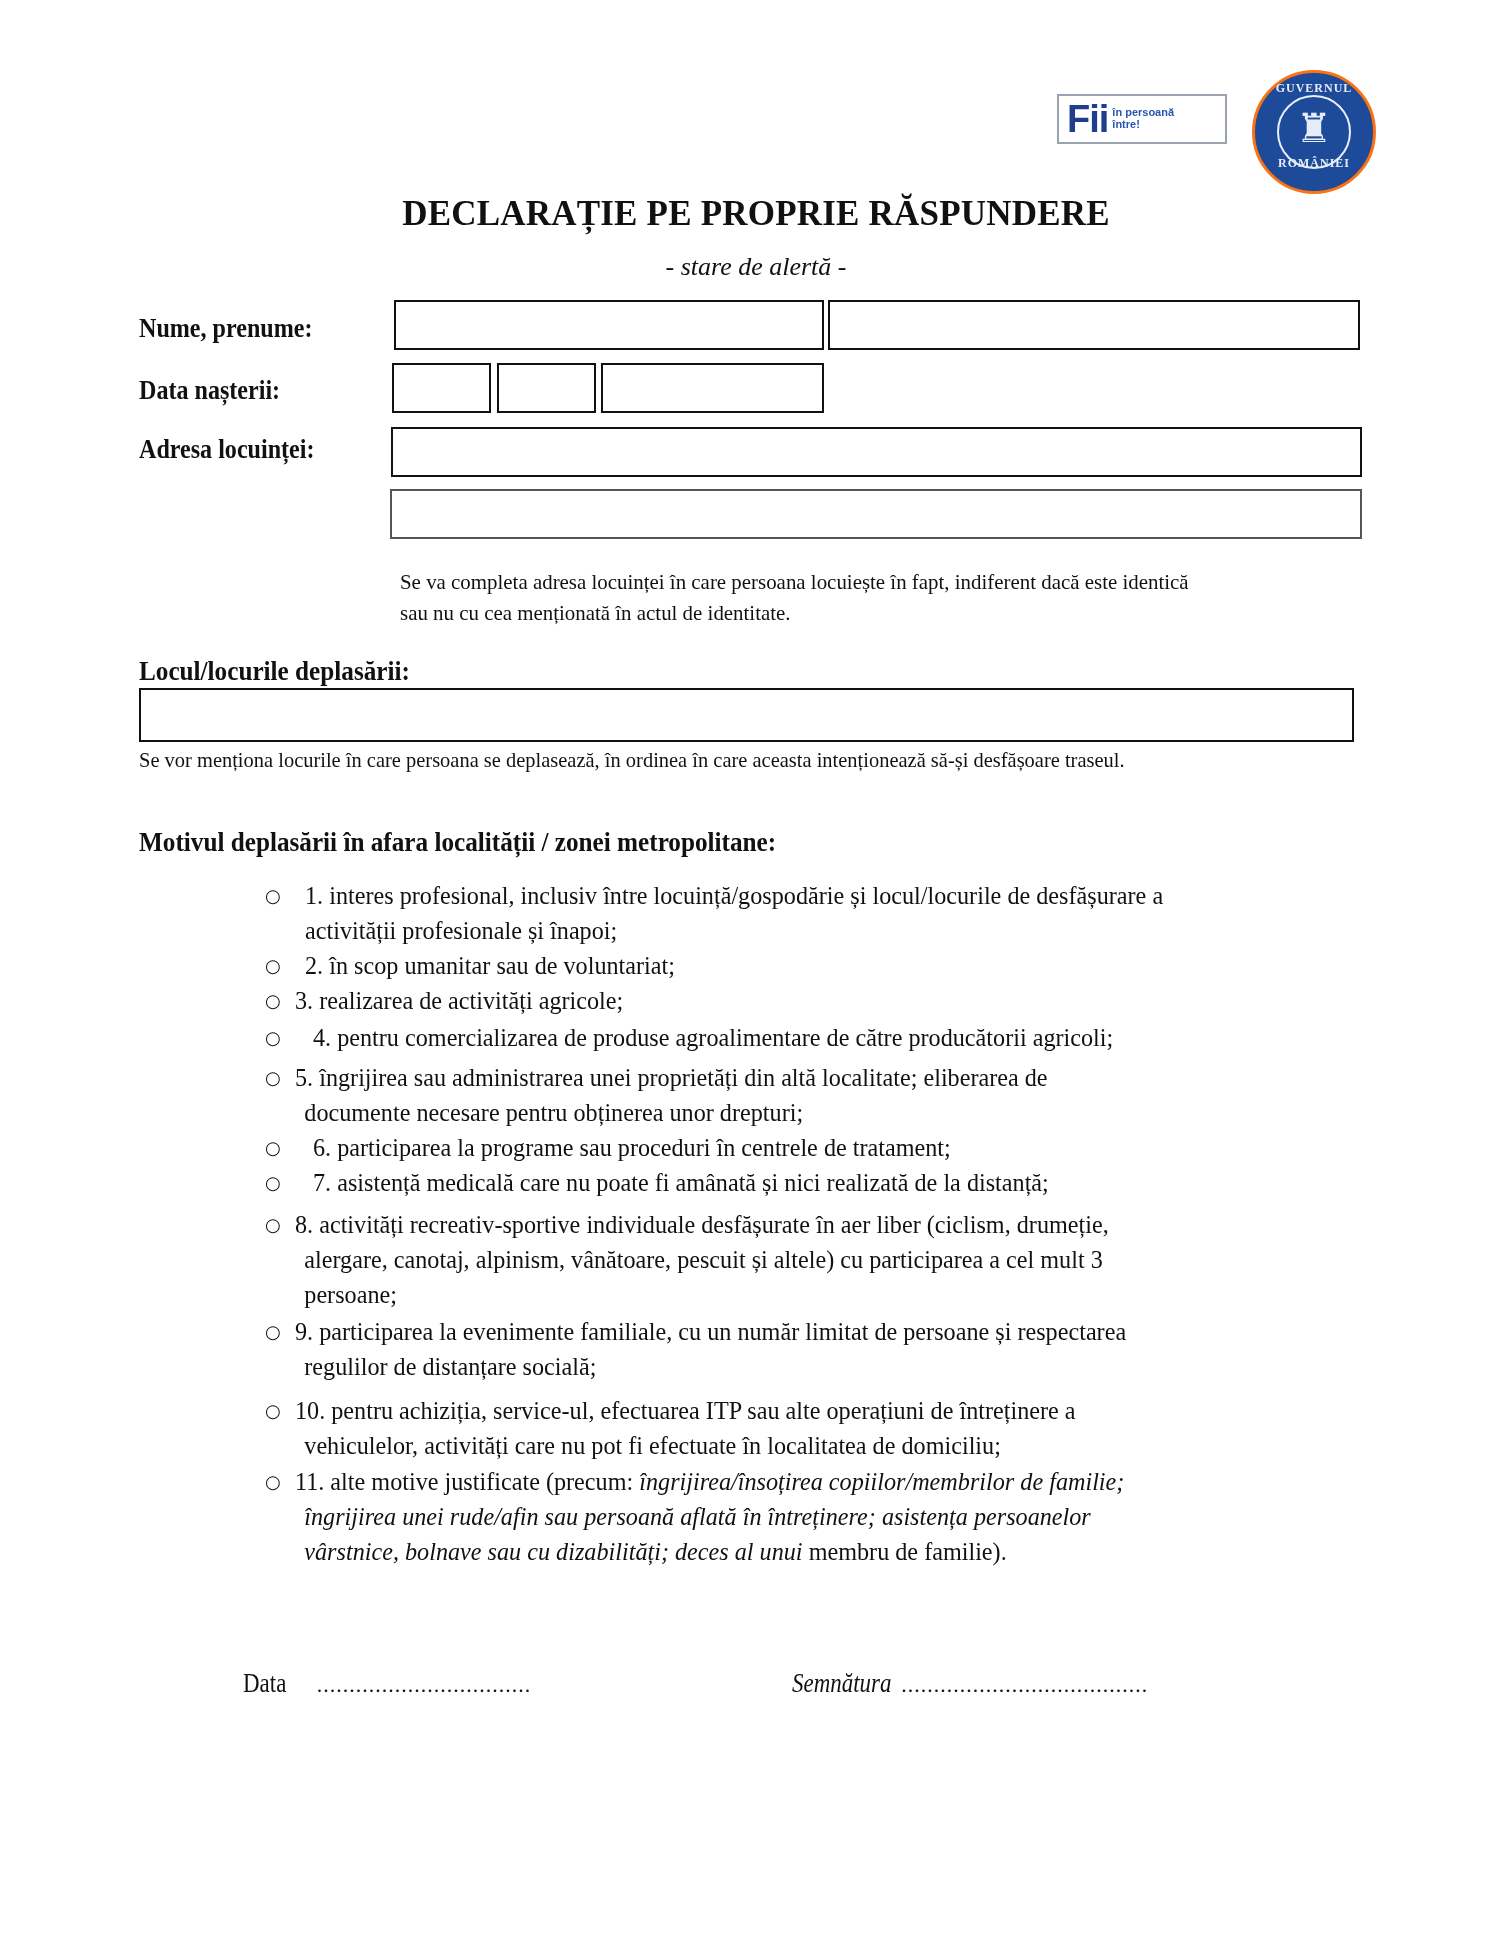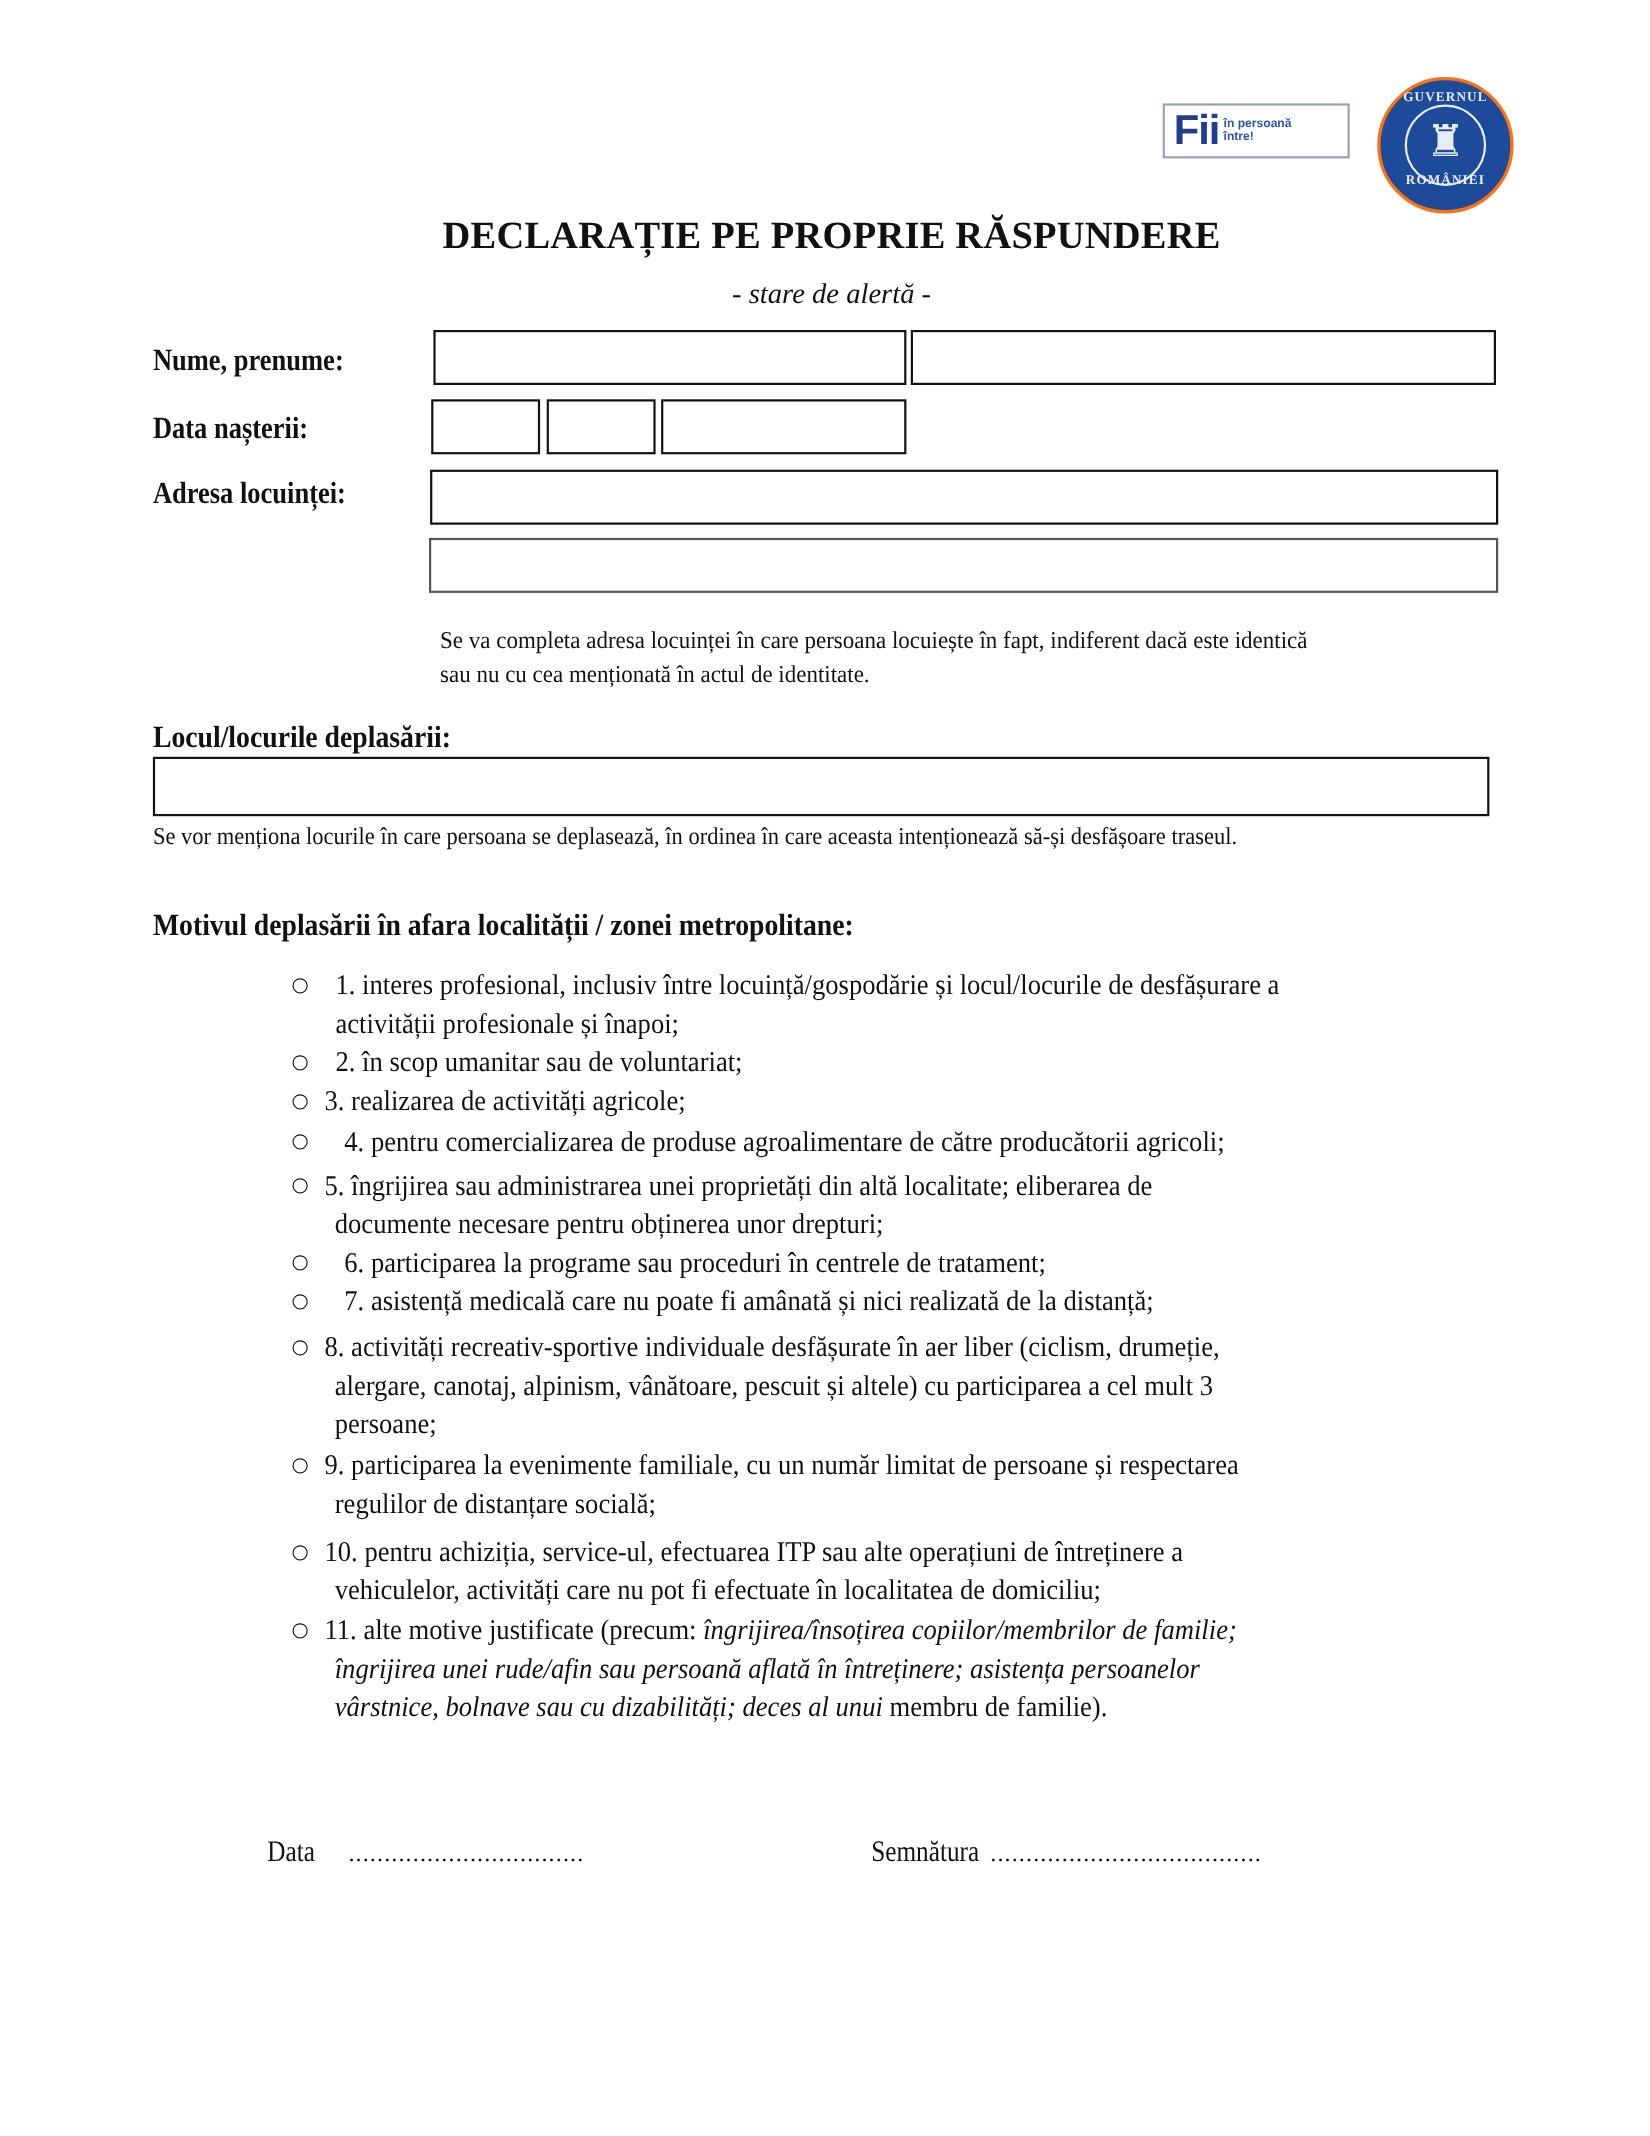--- a/index.html
+++ b/index.html
@@ -165,16 +165,16 @@
     <span class="line" style="margin-left:10px;">
       <span class="it">vârstnice, bolnave sau cu dizabilități; deces al unui </span><span>membru de familie).</span>
     </span>
   </span>
 </div>
 
 <div class="abs footer" style="left:243px; top:1668px;">
   <span style="display:inline-block; transform:scaleX(0.85); transform-origin:left;">Data</span>
   <span class="dots" style="margin-left:16px; font-size:22px;">.................................</span>
 </div>
-<div class="abs footer" style="left:792px; top:1668px;">
+<div class="abs footer" style="left:792px; top:1668px;font-style:italic;">
   <span style="display:inline-block; transform:scaleX(0.85); transform-origin:left; margin-right:-14px;">Semnătura</span>
   <span class="dots" style="font-size:22px;">......................................</span>
 </div>
 
 </body></html>

